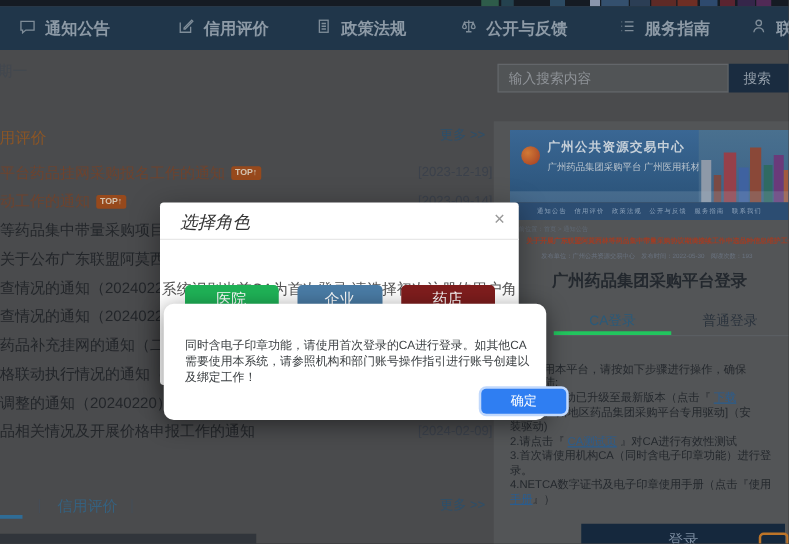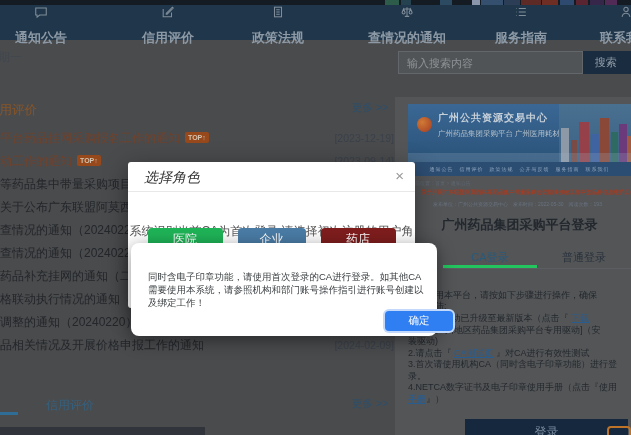--- a/index.html
+++ b/index.html
@@ -6,21 +6,21 @@
   .screen{position:relative;width:631px;height:435px;overflow:hidden;background:#4a4b4d;
           font-family:"Liberation Sans","DejaVu Sans",sans-serif;}
 
   
   .top-strip{position:absolute;left:0;top:0;width:631px;height:5px;background:#151b23;}
   .top-strip i{position:absolute;top:0;height:5px;display:block;}
 
   
   .navbar{position:absolute;left:0;top:5px;width:631px;height:35px;background:#20364a;}
   .nav-item{position:absolute;top:0;height:35px;display:flex;align-items:center;gap:7px;
-            font-size:13px;font-weight:bold;color:#8d9aa6;white-space:nowrap;cursor:pointer;flex-direction:column;}
+            font-size:13px;font-weight:bold;color:#8d9aa6;white-space:nowrap;cursor:pointer;}
   .nav-item svg{width:14px;height:14px;stroke:#7f8d99;fill:none;stroke-width:1.2;}
 
   
   .weekday{position:absolute;left:-14px;top:49px;font-size:12px;color:#41474f;}
   .search{position:absolute;left:398px;top:51px;width:240px;height:23px;display:flex;}
   .search input{width:206px;height:23px;box-sizing:border-box;background:#515456;border:1px solid #63666a;
                 font-size:11px;color:#caccce;padding:0 8px;outline:none;font-family:inherit;}
   .search input::placeholder{color:#8f9398;}
   .search button{width:60px;height:23px;background:#1a2c40;color:#939ea9;border:none;font-size:11px;
                  text-align:left;padding-left:12px;font-family:inherit;cursor:pointer;}
@@ -127,21 +127,21 @@
         <span><svg viewBox="0 0 16 16">
             <rect x="4" y="2.5" width="8" height="11"></rect>
             <path d="M6 5.5h4M6 8h4M6 10.5h4"></path>
           </svg></span>
         <span>政策法规</span>
       </div>
     <div class="nav-item" style="left:368px;">
         <span><svg viewBox="0 0 16 16">
             <path d="M8 2.5v10.5M4 4.5h8M4 4.5L2.4 8.5a1.7 1.7 0 003.4 0zM12 4.5l-1.6 4a1.7 1.7 0 003.4 0zM5.5 13h5"></path>
           </svg></span>
-        <span>查情况的通知</span>
+        <span>公开与反馈</span>
       </div>
     <div class="nav-item" style="left:495px;">
         <span><svg viewBox="0 0 16 16">
             <path d="M5.5 4h8M5.5 8h8M5.5 12h8M2.5 4h.6M2.5 8h.6M2.5 12h.6"></path>
           </svg></span>
         <span>服务指南</span>
       </div>
     <div class="nav-item" style="left:600px;">
         <span><svg viewBox="0 0 16 16">
             <circle cx="8" cy="5" r="2.5"></circle>

